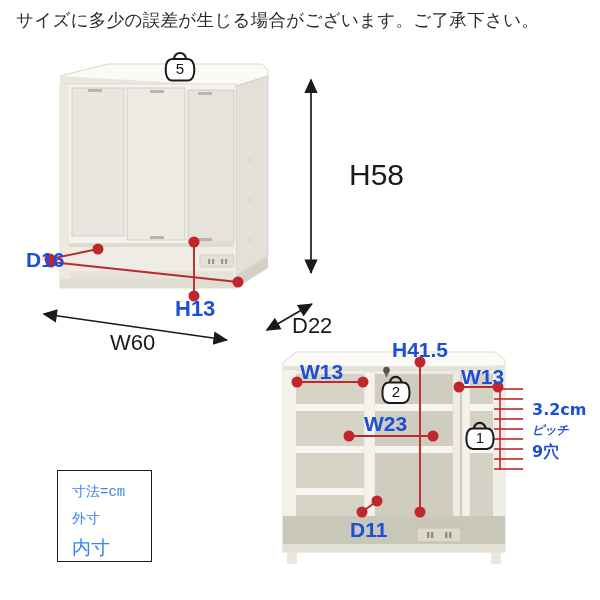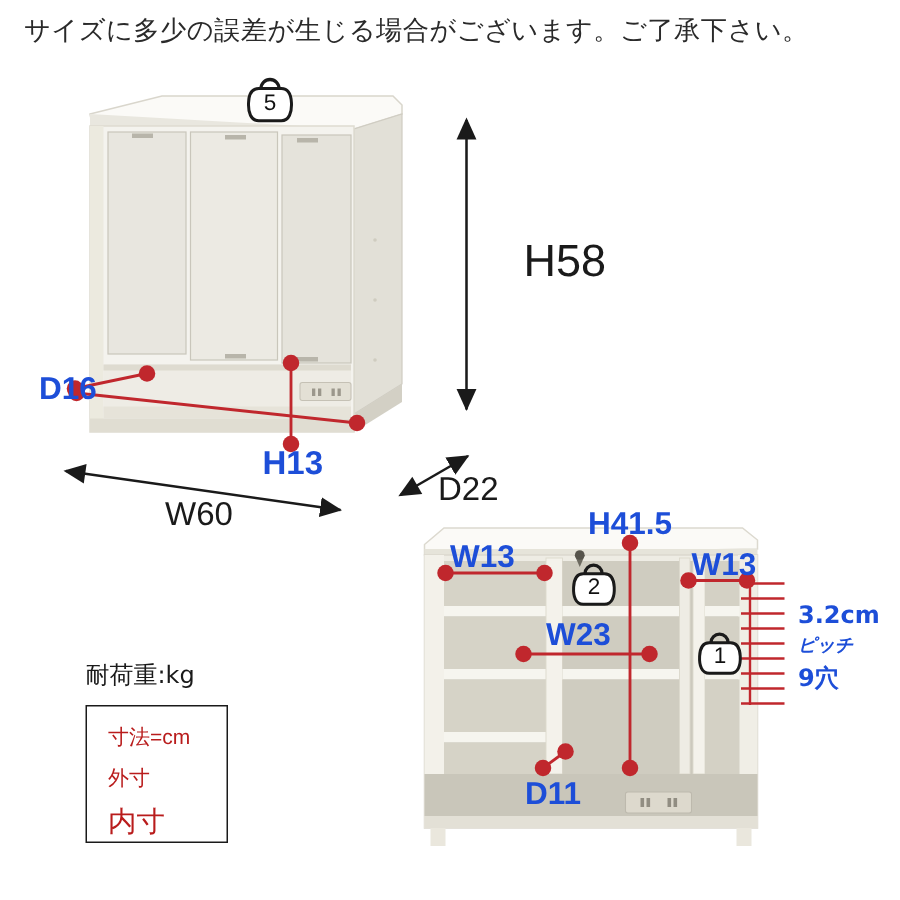--- a/index.html
+++ b/index.html
@@ -24,21 +24,21 @@
   .badge{position:absolute;}
   .badge .num{
     position:absolute;left:0;top:0;width:100%;height:100%;
     display:flex;align-items:center;justify-content:center;
     font-size:15px;color:#111;font-weight:400;padding-top:5px;
     box-sizing:border-box;
   }
   .legendbox{
     position:absolute;border:1.6px solid #1a1a1a;background:#fff;
   }
-  .legrow{position:absolute;font-family:Liberation Sans, sans-serif;color:#b91c1c;}
+  .legrow{position:absolute;font-family:Liberation Mono, monospace;color:#3b82f6;}
 </style>
 </head>
 <body>
 
 <div id="stage">
 
   <div class="hdr lbl-jp">サイズに多少の誤差が生じる場合がございます。ご了承下さい。</div>
 
   <svg viewBox="0 0 600 600">
     <defs>
@@ -229,21 +229,20 @@
   </div>
 
   <div class="badge" style="left:461px;top:418px;width:38px;height:34px;">
     <svg viewBox="0 0 38 34" style="position:absolute;left:0;top:0;width:38px;height:34px;">
       <path d="M13,10.5 a5.7,5.7 0 0 1 11.4,0" fill="none" stroke="#1a1a1a" stroke-width="2.2"></path>
       <path d="M11.8,10.5 h14.2 c4,0 6.2,3.2 6.5,9 c.3,5.9 -1.3,11.4 -6.5,11.4 h-14.2 c-5.1,0 -6.7,-5.5 -6.4,-11.4 C5.7,13.7 8,10.5 11.8,10.5 Z" fill="#ffffff" stroke="#1a1a1a" stroke-width="2"></path>
     </svg>
     <div class="num">1</div>
   </div>
 
-  <div class="lbl lbl-jp lbl-blk" style="left:57px;top:440px;font-size:16px;">耐荷重:kg</div>
 
   <div class="legendbox" style="left:57px;top:470px;width:93px;height:90px;">
     <div class="legrow" style="left:14px;top:12px;font-size:14px;">寸法=cm</div>
     <div class="legrow" style="left:14px;top:39px;font-size:14px;">外寸</div>
     <div class="legrow" style="left:14px;top:64px;font-size:19px;">内寸</div>
   </div>
 
 </div>
 
 </body></html>

